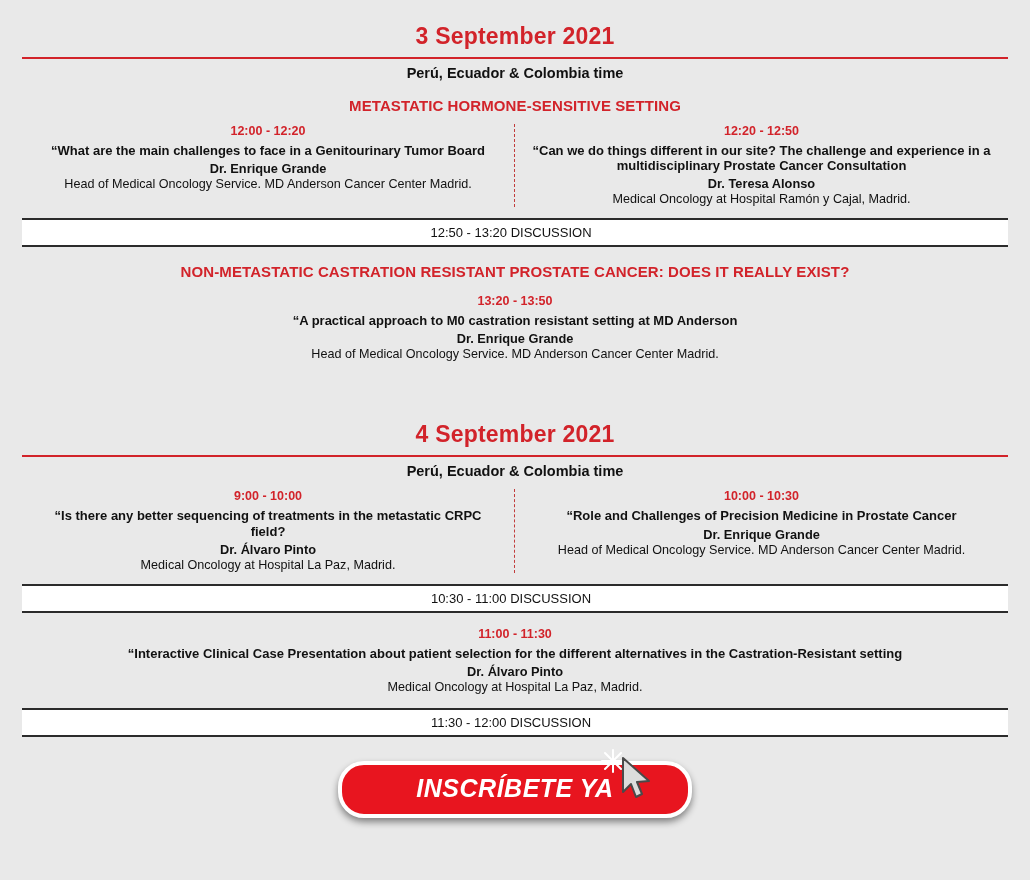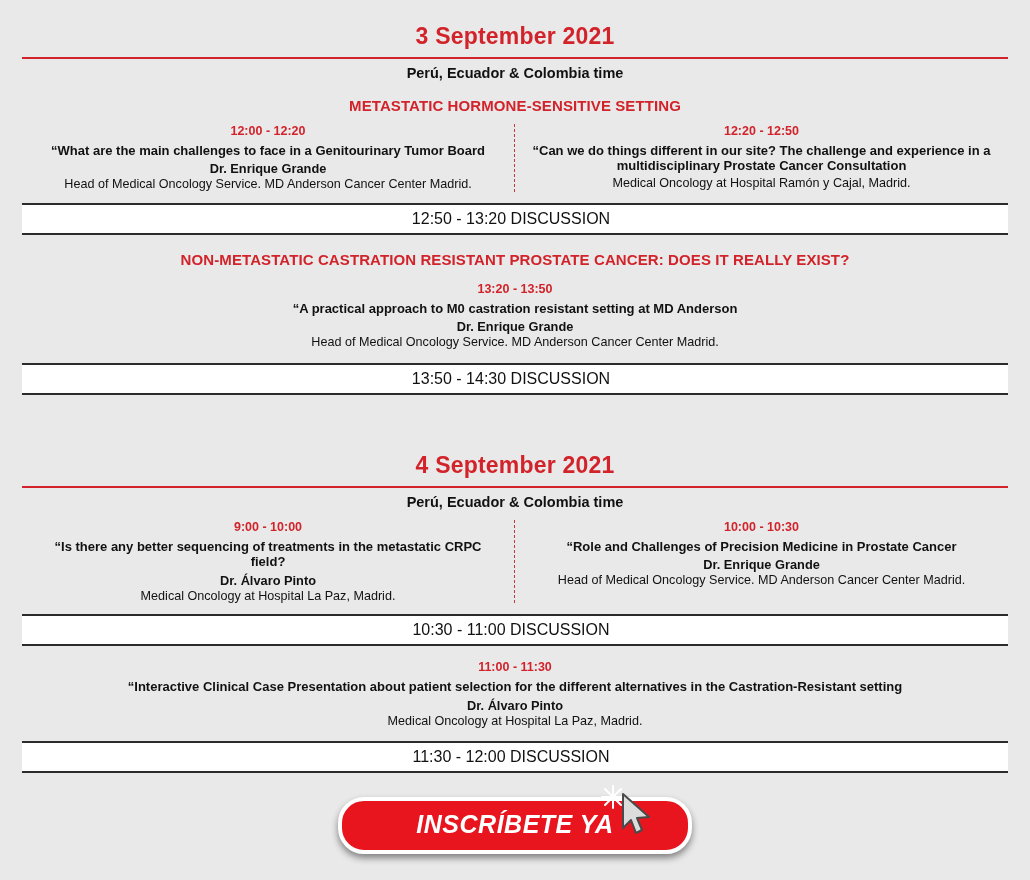--- a/index.html
+++ b/index.html
@@ -90,21 +90,21 @@
   }
   .single-block {
     text-align: center;
     padding: 4px 0 2px 0;
   }
   .discussion-bar {
     background: #ffffff;
     border-top: 2px solid #2b2b2b;
     border-bottom: 2px solid #2b2b2b;
     text-align: center;
-    font-size: 16px;
+    font-size: 13px;
     color: #111;
     padding: 5px 8px 5px 0;
     margin-top: 11px;
   }
   .spacer-sm { height: 10px; }
   .spacer-lg { height: 34px; }
 
   .cta-wrap {
     position: relative;
     width: 100%;
@@ -162,38 +162,38 @@
     <div class="two-col">
       <div class="col left">
         <div class="talk-time">12:00 - 12:20</div>
         <div class="talk-title">“What are the main challenges to face in a Genitourinary Tumor Board</div>
         <div class="speaker">Dr. Enrique Grande</div>
         <div class="affil">Head of Medical Oncology Service. MD Anderson Cancer Center Madrid.</div>
       </div>
       <div class="col">
         <div class="talk-time">12:20 - 12:50</div>
         <div class="talk-title">“Can we do things different in our site? The challenge and experience in a  multidisciplinary Prostate Cancer Consultation</div>
+        <div class="speaker">Dr. Teresa Alonso</div>
         <div class="affil">Medical Oncology at Hospital Ramón y Cajal, Madrid.</div>
       </div>
     </div>
 
     <div class="discussion-bar">12:50 - 13:20 DISCUSSION</div>
 
     <div class="spacer-sm"></div>
 
     <div class="section-title">NON-METASTATIC CASTRATION RESISTANT PROSTATE CANCER: DOES IT REALLY EXIST?</div>
 
     <div class="single-block">
       <div class="talk-time">13:20 - 13:50</div>
       <div class="talk-title">“A practical approach to M0 castration resistant setting at MD Anderson</div>
       <div class="speaker">Dr. Enrique Grande</div>
       <div class="affil">Head of Medical Oncology Service. MD Anderson Cancer Center Madrid.</div>
     </div>
 
-    <div class="discussion-bar">13:50 - 14:30 DISCUSSION</div>
   </div>
 
   <div class="spacer-lg"></div>
 
   <div>
     <div class="day-title">4 September 2021</div>
     <div class="rule"></div>
     <div class="timezone">Perú, Ecuador &amp; Colombia time</div>
 
 

